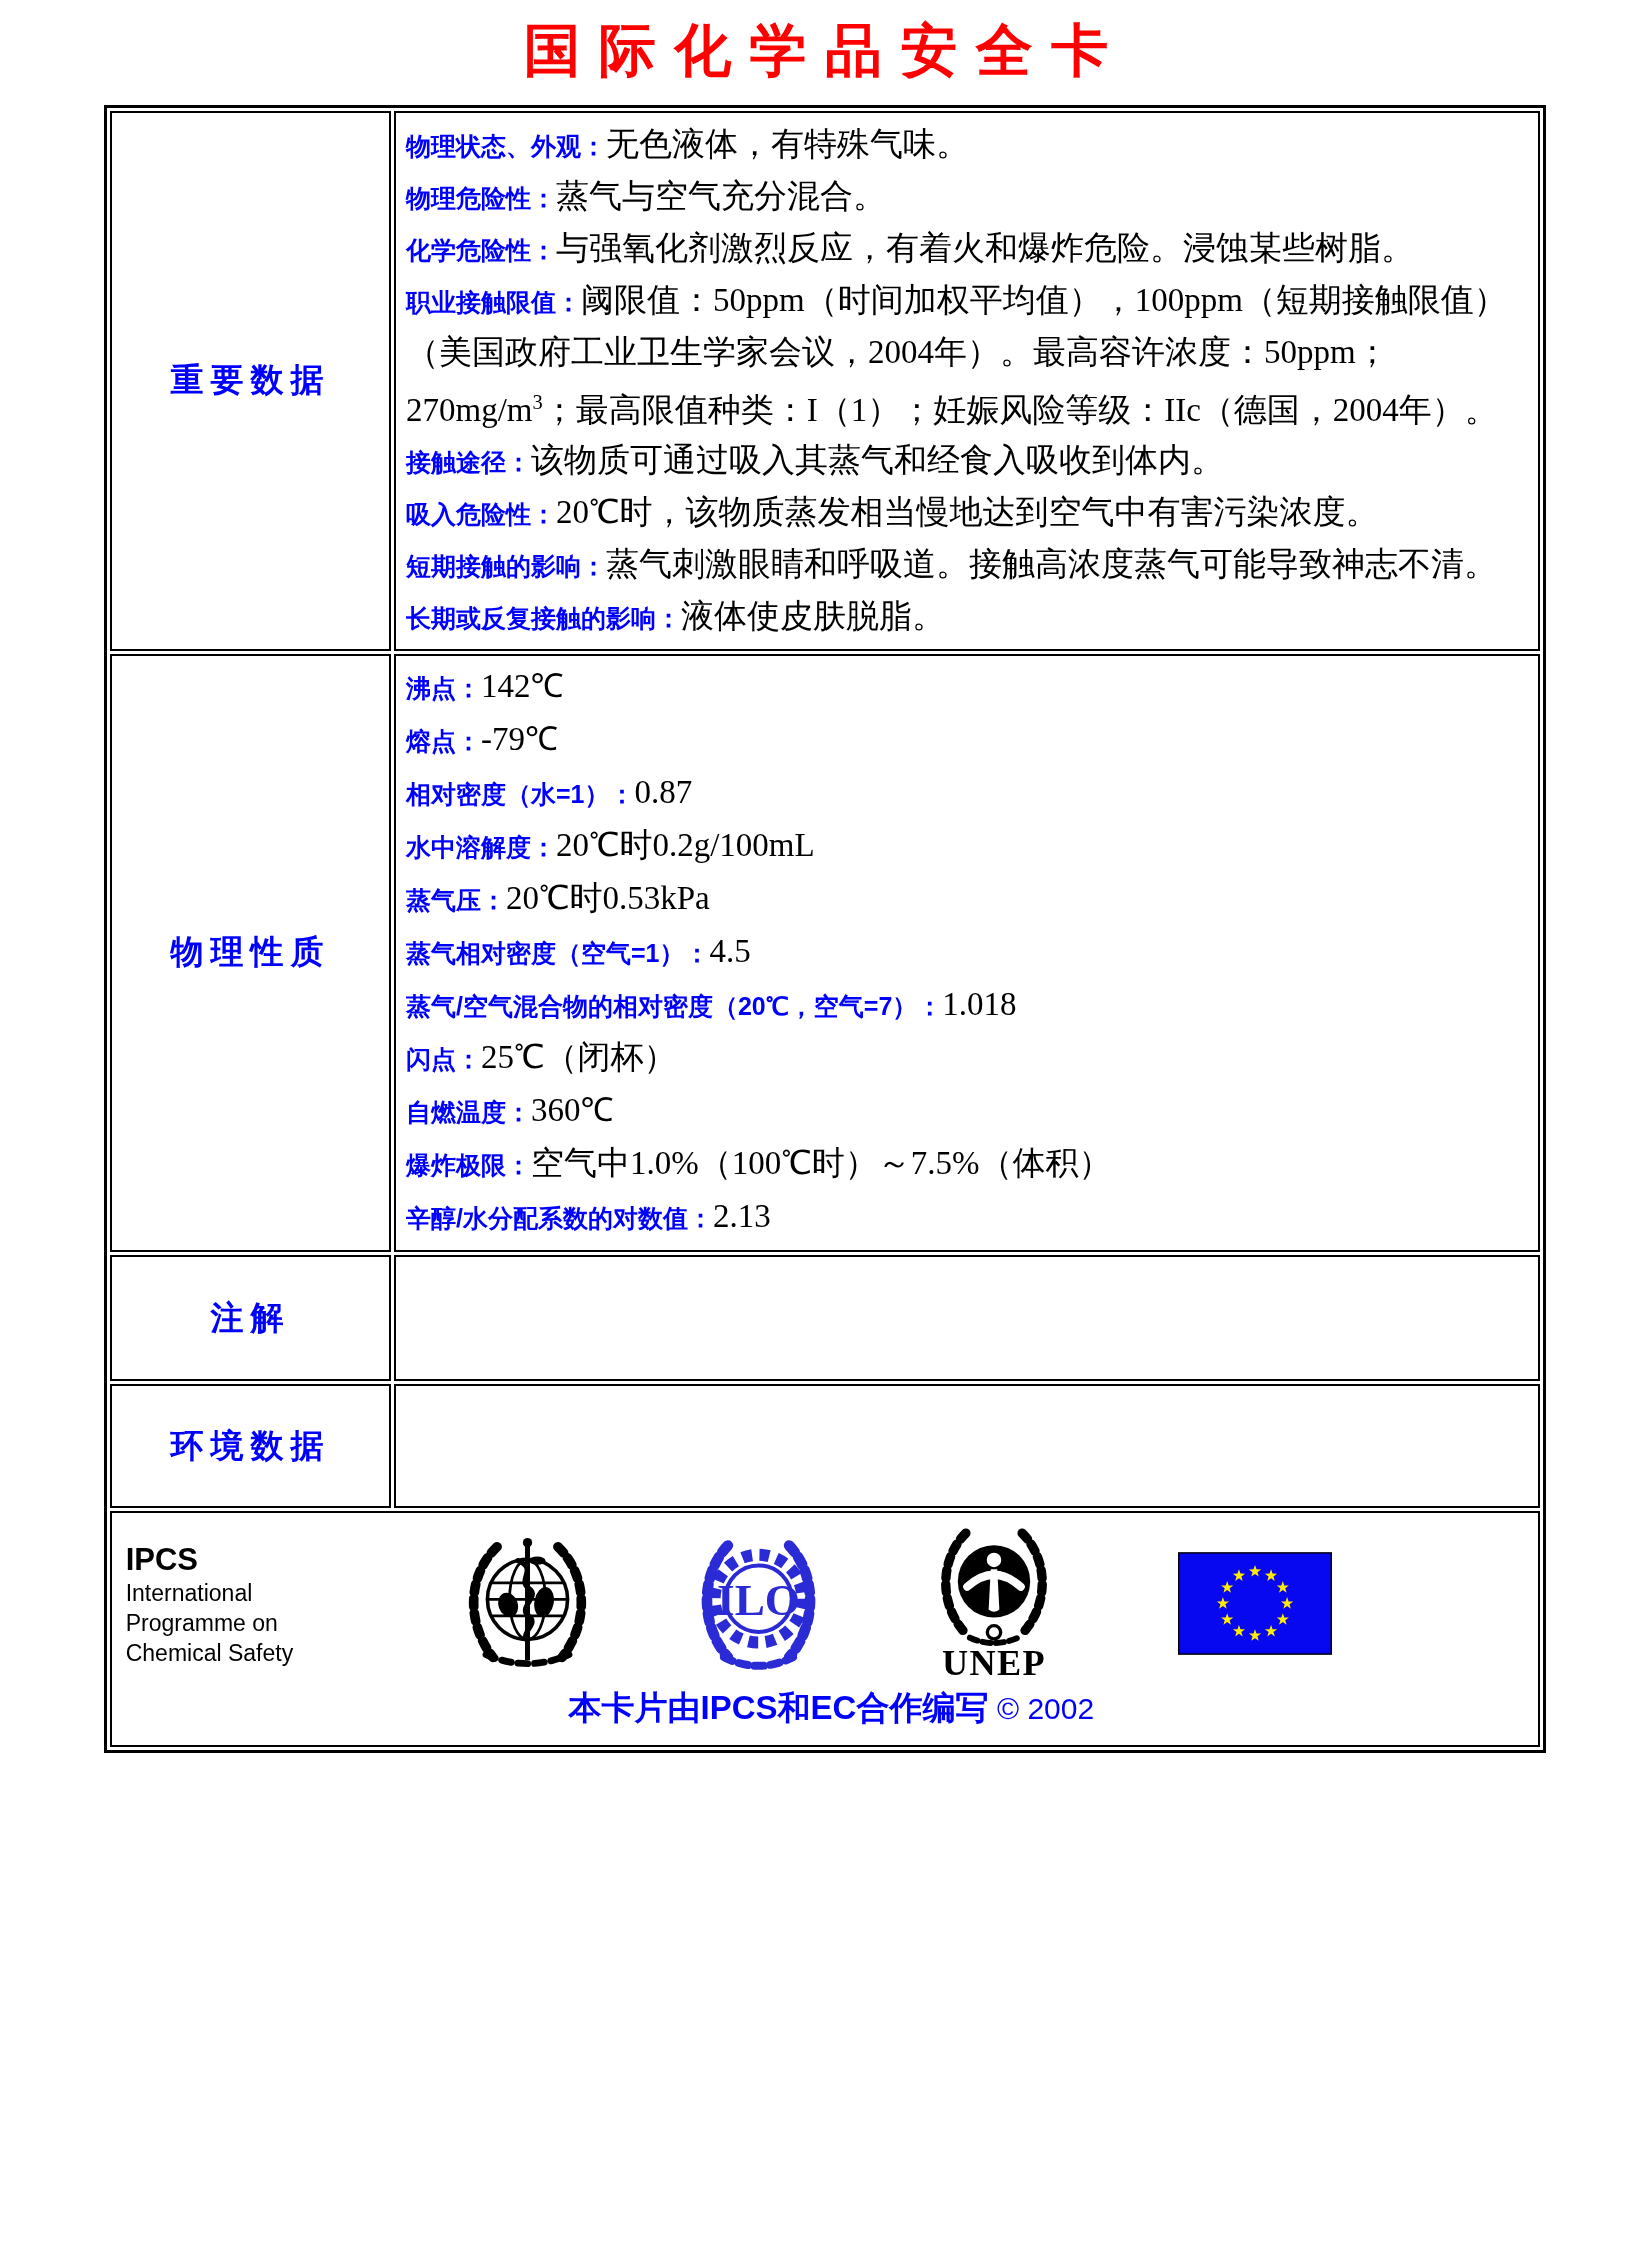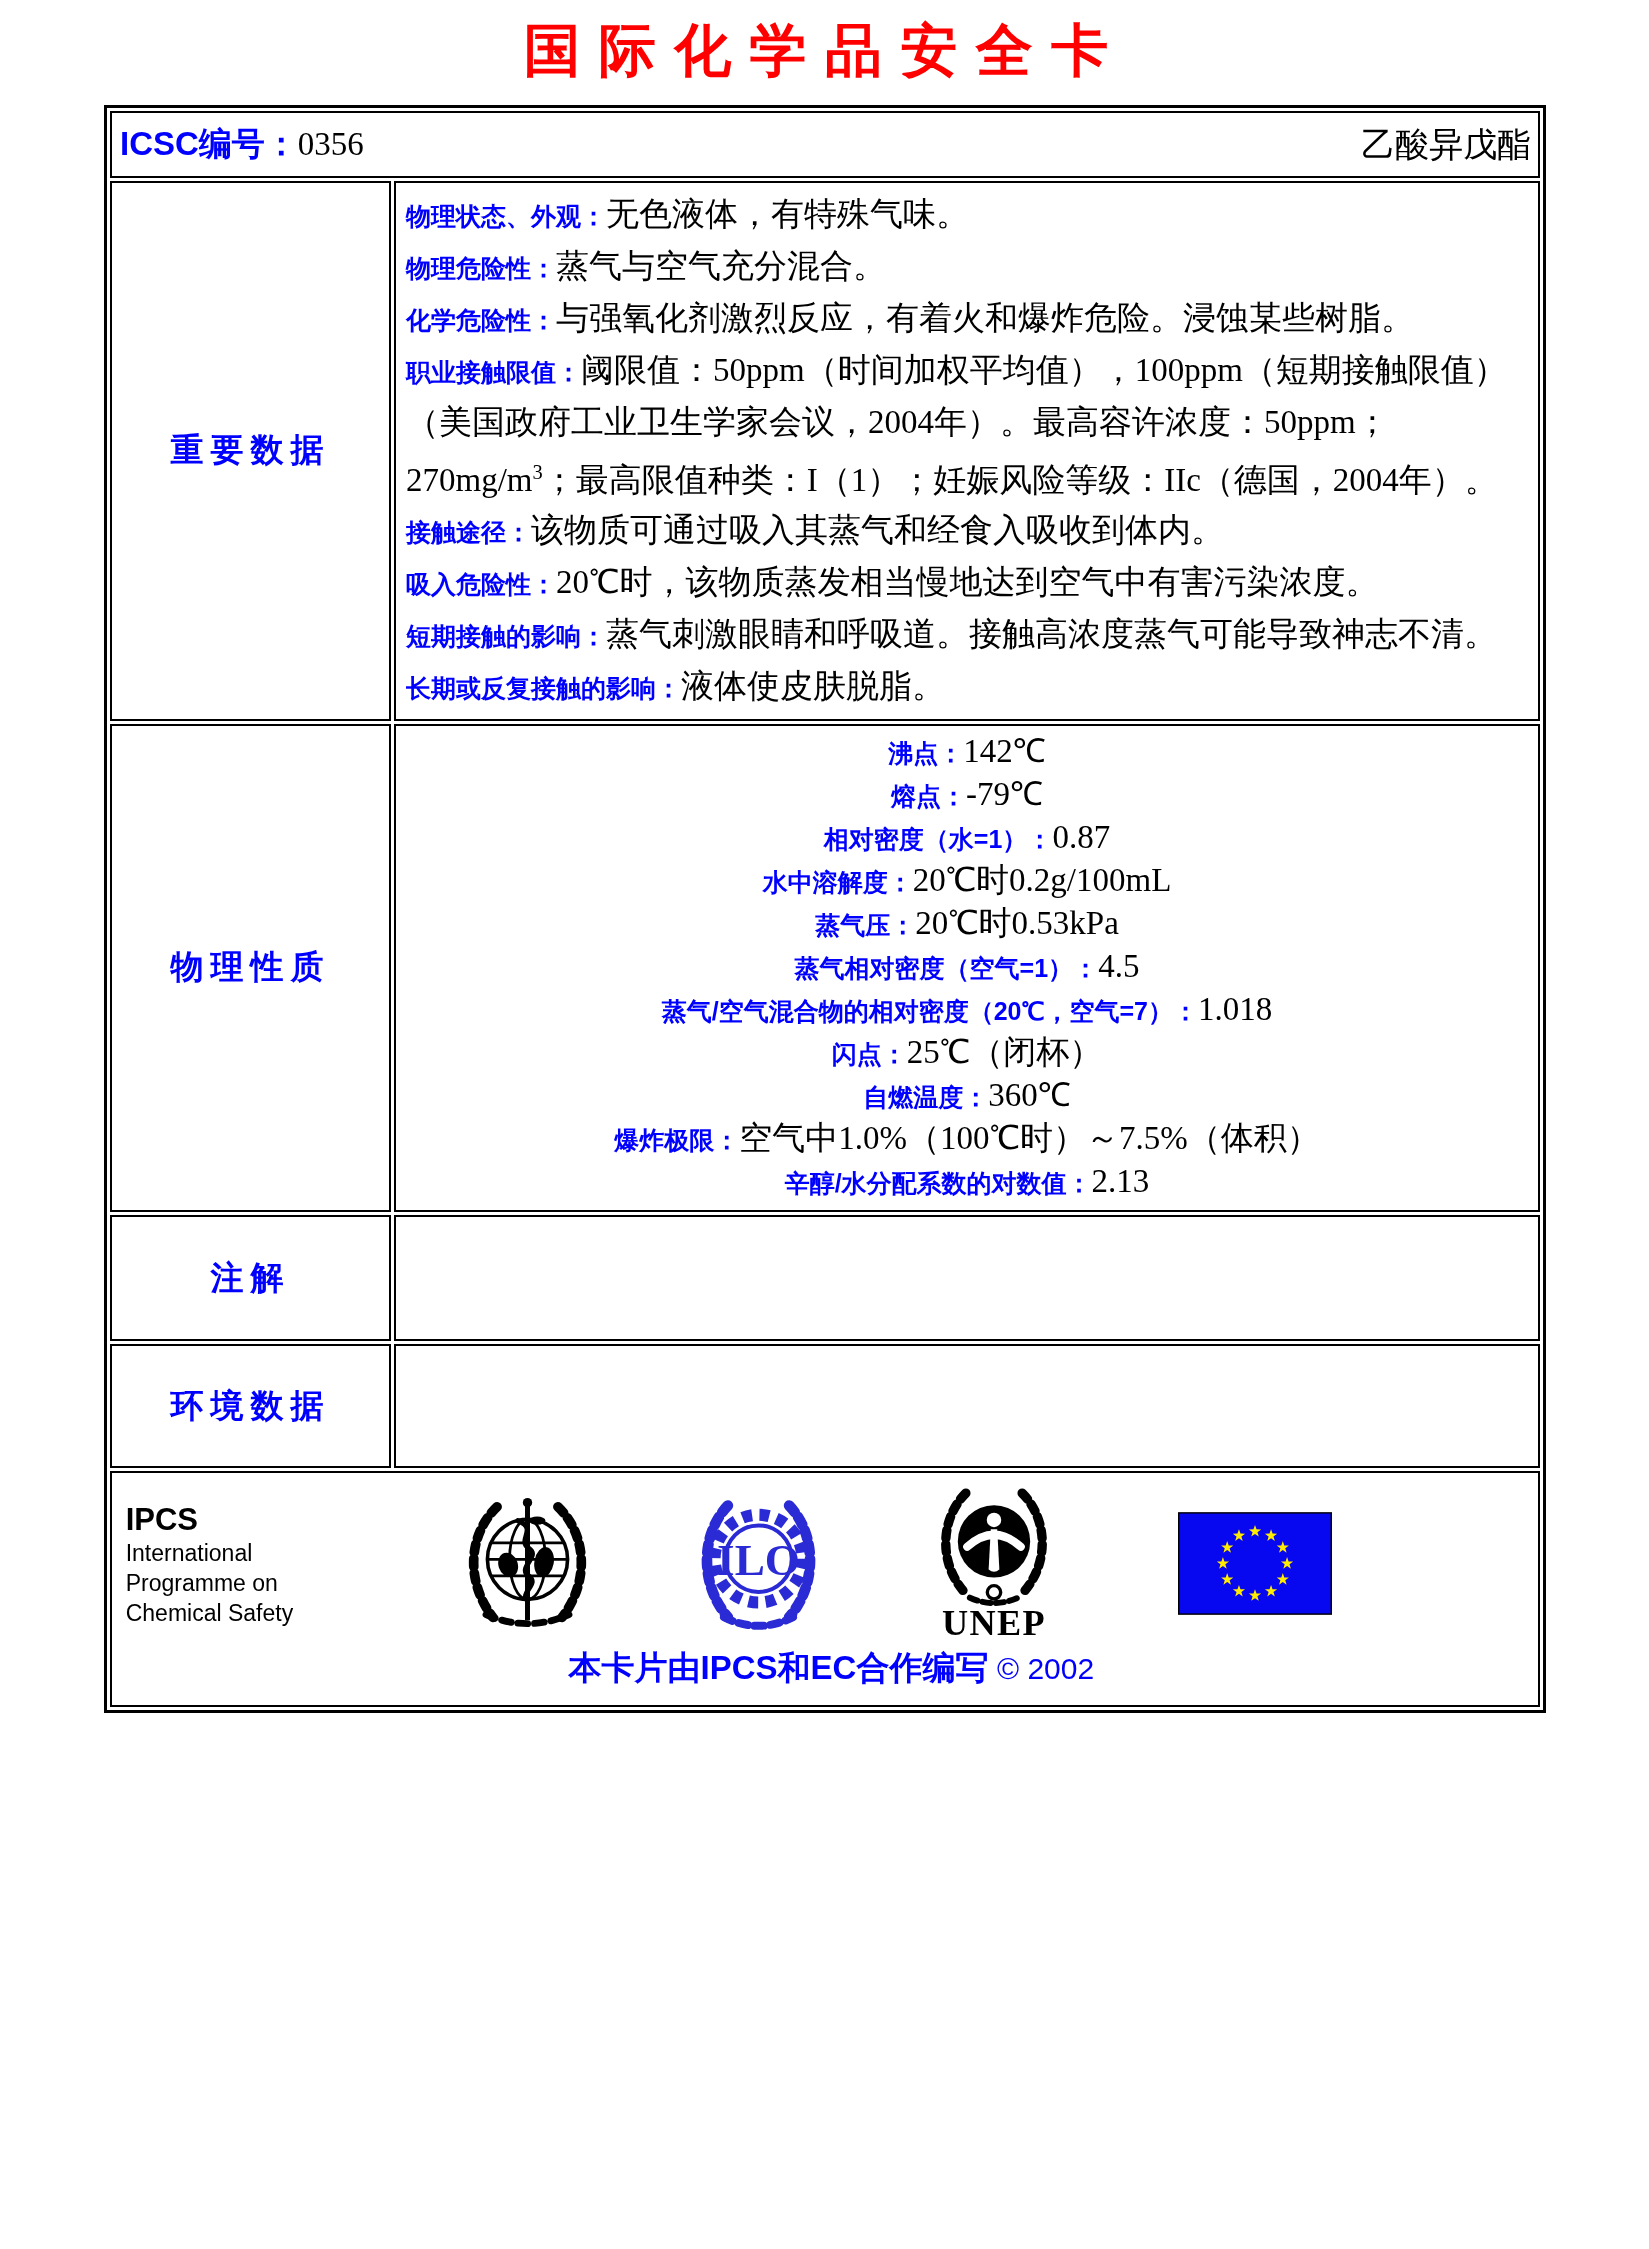--- a/index.html
+++ b/index.html
@@ -48,21 +48,21 @@
     color: var(--label-blue, #0000ff);
     font-weight: bold;
     font-size: 33px;
     letter-spacing: 7px;
   }
   
   td.content-cell { padding: 5.7px 10px; font-size: 33px; }
   .important p { margin: 0; line-height: 50px; font-family:"Liberation Serif", serif; }
   .important .blue-lbl, .props .blue-lbl { font-size: 25px; }
   sup.msup { font-size: 0.62em; vertical-align: super; font-family:"Liberation Serif", serif; }
-  .props .prop { line-height: 41px; font-family:"Liberation Serif", serif;text-align:center; }
+  .props .prop { line-height: 51px; font-family:"Liberation Serif", serif; }
   td.empty-env { height: 124px; }
   td.empty-notes { height: 126px; }
   .additional-line { line-height: 45px; padding: 4.2px 0; font-family:"Liberation Serif", serif; }
   
   .logos-wrap { padding: 11.3px 0 2.8px 12.7px; }
   .logos-row { display:flex; align-items:center; }
   .ipcs-block { width: 226px; }
   .ipcs-acronym { font-size: 31px; font-weight: bold; line-height: 37px; }
   .ipcs-line { font-size: 23px; line-height: 30px; }
   .logo-who { margin-left: 106px; }
@@ -86,28 +86,20 @@
 
 <h1 class="page-title">国际化学品安全卡</h1>
 
 <table class="card">
   <colgroup>
       <col style="width:281px">
       <col>
     </colgroup>
 
   <tbody>
-      <tr>
-    <td class="cell" colspan="2">
-      <div class="header-flex">
-        <span class="hdr-left"><span class="blue-lbl">ICSC编号：</span><span class="serif">0356</span></span>
-        <span class="hdr-right serif">乙酸异戊酯</span>
-      </div>
-    </td>
-  </tr>
 
   <tr>
     <td class="cell label-cell">重要数据</td>
     <td class="cell content-cell important">
       <p><span class="blue-lbl">物理状态、外观：</span><span>无色液体，有特殊气味。</span></p>
       <p><span class="blue-lbl">物理危险性：</span><span>蒸气与空气充分混合。</span></p>
       <p><span class="blue-lbl">化学危险性：</span><span>与强氧化剂激烈反应，有着火和爆炸危险。浸蚀某些树脂。</span></p>
       <p><span class="blue-lbl">职业接触限值：</span><span>阈限值：50ppm（时间加权平均值），100ppm（短期接触限值）（美国政府工业卫生学家会议，2004年）。最高容许浓度：50ppm；270mg/m</span><sup class="msup">3</sup><span>；最高限值种类：I（1）；妊娠风险等级：IIc（德国，2004年）。</span></p>
       <p><span class="blue-lbl">接触途径：</span><span>该物质可通过吸入其蒸气和经食入吸收到体内。</span></p>
       <p><span class="blue-lbl">吸入危险性：</span><span>20℃时，该物质蒸发相当慢地达到空气中有害污染浓度。</span></p>

